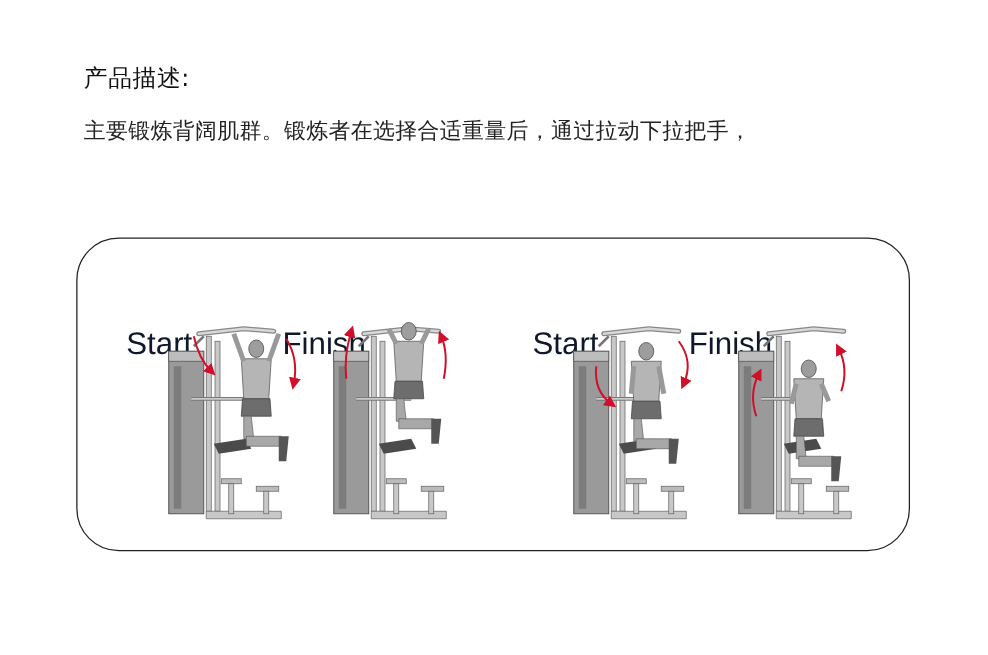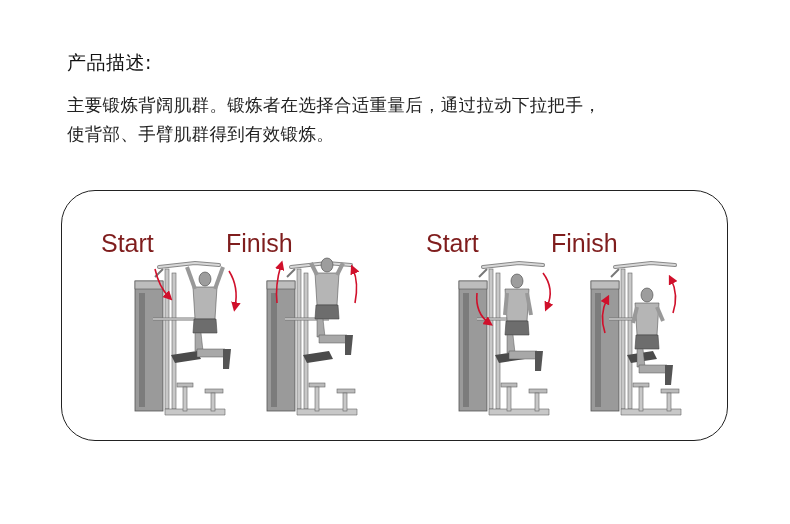--- a/index.html
+++ b/index.html
@@ -2,30 +2,29 @@
 <html><head>
 <meta charset="utf-8">
 <style>
   html, body { margin: 0; padding: 0; background: #ffffff; }
   body { width: 790px; height: 524px; position: relative; overflow: hidden;
          font-family: "DejaVu Sans", "Liberation Sans", sans-serif; color: #111; }
   .title { position: absolute; left: 67px; top: 50px; font-size: 19px; font-weight: normal; letter-spacing: 0.5px; color: #111; }
   .desc { position: absolute; left: 67px; top: 91px; width: 690px; font-size: 17.5px; line-height: 29px; color: #222; letter-spacing: 0.3px; }
   .panel { position: absolute; left: 61px; top: 190px; width: 667px; height: 251px;
            border: 1.6px solid #222; border-radius: 34px; box-sizing: border-box; background: #fff; }
-  .label { position: absolute; font-family: "Liberation Sans", sans-serif; font-size: 25px; color: #7f1d1d; }
+  .label { position: absolute; font-family: "Liberation Sans", sans-serif; font-size: 25px; color: #0f172a; margin-top: 32px; }
   .fig { position: absolute; }
 </style>
 </head>
 <body>
 
 <div class="title">产品描述:</div>
 <div class="desc">
   <div>主要锻炼背阔肌群。锻炼者在选择合适重量后，通过拉动下拉把手，</div>
-  <div>使背部、手臂肌群得到有效锻炼。</div>
 </div>
 
 <div class="panel">
 
   <div class="label" style="left:39px; top:38px;">Start</div>
   <div class="label" style="left:164px; top:38px;">Finish</div>
 
   <div class="label" style="left:364px; top:38px;">Start</div>
   <div class="label" style="left:489px; top:38px;">Finish</div>
 

